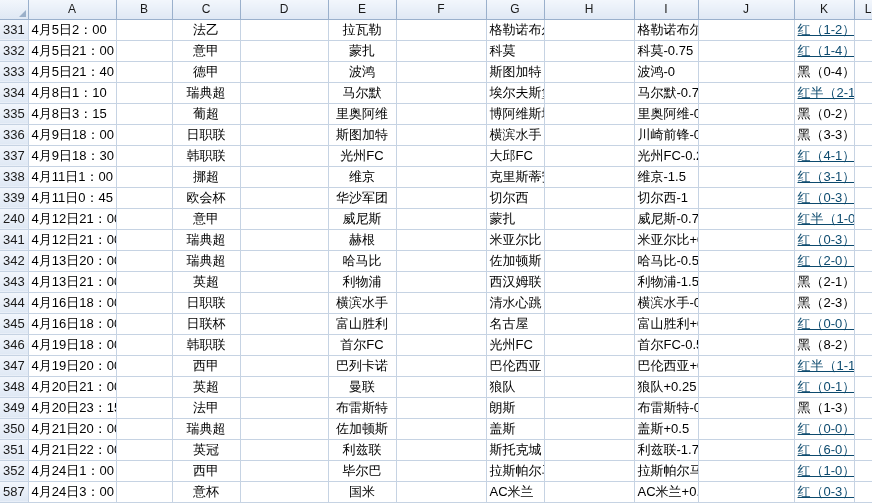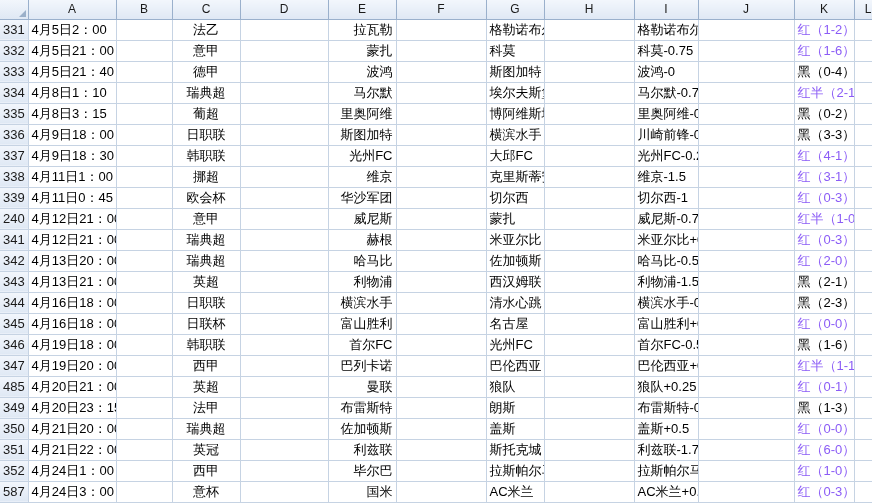--- a/index.html
+++ b/index.html
@@ -70,29 +70,29 @@
     color: #1a1a1a;
     width: 28px;
   }
   td.cell {
     background: #ffffff;
   }
   td.c-a { text-align: left; }
   td.c-b { text-align: left; }
   td.c-c { text-align: center; }
   td.c-d { text-align: left; }
-  td.c-e { text-align: right; }
+  td.c-e { text-align: center; }
   td.c-f { text-align: left; }
   td.c-g { text-align: left; }
   td.c-h { text-align: left; }
   td.c-i { text-align: left; }
   td.c-j { text-align: left; }
   td.c-k { text-align: left; }
   td.c-l { text-align: left; }
-  .red { color: #8b5cf6; }
+  .red { color: #0c4a6e; text-decoration: underline; }
   .black { color: #000000; }
   
   col.w-rh { width: 28px; }
   col.w-a { width: 88px; }
   col.w-b { width: 56px; }
   col.w-c { width: 68px; }
   col.w-d { width: 88px; }
   col.w-e { width: 68px; }
   col.w-f { width: 90px; }
   col.w-g { width: 58px; }
@@ -162,21 +162,21 @@
           <td class="cell c-a black">4月5日21：00</td>
           <td class="cell c-b black"></td>
           <td class="cell c-c black">意甲</td>
           <td class="cell c-d black"></td>
           <td class="cell c-e black">蒙扎</td>
           <td class="cell c-f black"></td>
           <td class="cell c-g black">科莫</td>
           <td class="cell c-h black"></td>
           <td class="cell c-i black">科莫-0.75</td>
           <td class="cell c-j black"></td>
-          <td class="cell c-k red">红（1-6）</td>
+          <td class="cell c-k red">红（1-4）</td>
           <td class="cell c-l black"></td>
         </tr>
         <tr>
           <td class="row-head">333</td>
           <td class="cell c-a black">4月5日21：40</td>
           <td class="cell c-b black"></td>
           <td class="cell c-c black">德甲</td>
           <td class="cell c-d black"></td>
           <td class="cell c-e black">波鸿</td>
           <td class="cell c-f black"></td>
@@ -372,40 +372,40 @@
           <td class="cell c-a black">4月19日18：00</td>
           <td class="cell c-b black"></td>
           <td class="cell c-c black">韩职联</td>
           <td class="cell c-d black"></td>
           <td class="cell c-e black">首尔FC</td>
           <td class="cell c-f black"></td>
           <td class="cell c-g black">光州FC</td>
           <td class="cell c-h black"></td>
           <td class="cell c-i black">首尔FC-0.5</td>
           <td class="cell c-j black"></td>
-          <td class="cell c-k black">黑（1-6）</td>
+          <td class="cell c-k black">黑（8-2）</td>
           <td class="cell c-l black"></td>
         </tr>
         <tr>
           <td class="row-head">347</td>
           <td class="cell c-a black">4月19日20：00</td>
           <td class="cell c-b black"></td>
           <td class="cell c-c black">西甲</td>
           <td class="cell c-d black"></td>
           <td class="cell c-e black">巴列卡诺</td>
           <td class="cell c-f black"></td>
           <td class="cell c-g black">巴伦西亚</td>
           <td class="cell c-h black"></td>
           <td class="cell c-i black">巴伦西亚+0.25</td>
           <td class="cell c-j black"></td>
           <td class="cell c-k red">红半（1-1）</td>
           <td class="cell c-l black"></td>
         </tr>
         <tr>
-          <td class="row-head">485</td>
+          <td class="row-head">348</td>
           <td class="cell c-a black">4月20日21：00</td>
           <td class="cell c-b black"></td>
           <td class="cell c-c black">英超</td>
           <td class="cell c-d black"></td>
           <td class="cell c-e black">曼联</td>
           <td class="cell c-f black"></td>
           <td class="cell c-g black">狼队</td>
           <td class="cell c-h black"></td>
           <td class="cell c-i black">狼队+0.25</td>
           <td class="cell c-j black"></td>

